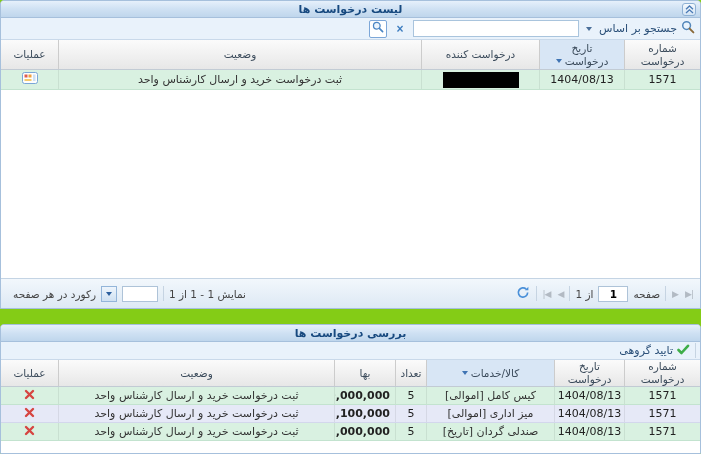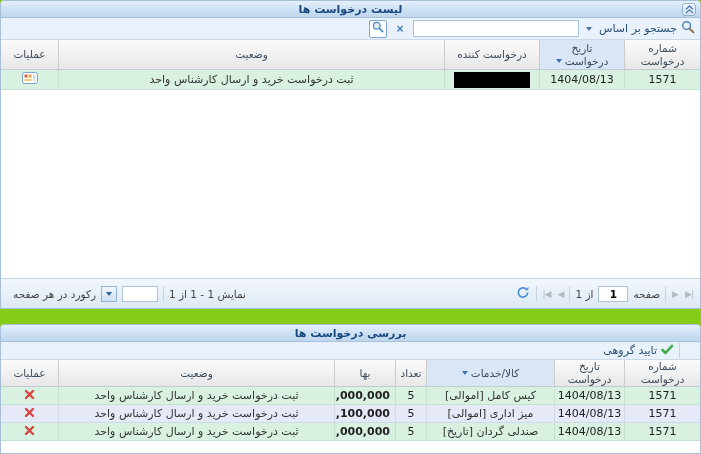--- a/index.html
+++ b/index.html
@@ -34,40 +34,40 @@
   .row-h20 { flex:0 0 20px; }
   .row-h18 { flex:0 0 18px; }
   .row-green { background:#d9f1e1; border-bottom:1px solid #c3e3cf; }
   .row-alt { background:#e6e9f7; border-bottom:1px solid #d3d7ec; }
   .cell { display:flex; align-items:center; justify-content:center; border-left:1px solid rgba(0,0,0,.07); overflow:hidden; white-space:nowrap; }
   .cell:last-child { border-left:none; }
   .num-cell { font-weight:normal; color:#222; }
   .price-cell { direction:ltr; justify-content:flex-end; padding-right:5px; font-weight:bold; color:#222; }
 
   
-  .c-num{width:76px;} .c-date{width:85px;} .c-req{width:95px;} .c-status{flex:1;} .c-ops{width:57px;}
+  .c-num{width:76px;} .c-date{width:85px;} .c-req{width:118px;} .c-status{flex:1;} .c-ops{width:57px;}
   
   .b-num{width:76px;} .b-date{width:70px;} .b-item{width:128px;} .b-qty{width:31px;} .b-price{width:61px;} .b-status{flex:1;} .b-ops{width:57px;}
 
   .grid-empty { flex:1; background:#fff; }
   .redaction { width:76px; height:16px; background:#000; }
 
   .pager { flex:0 0 30px; background:linear-gradient(#f2f7fc,#dde9f4); border-top:1px solid #c4d4e4; position:relative; }
   .pager-group { position:absolute; top:0; height:100%; display:flex; align-items:center; gap:5px; direction:ltr; color:#444; font-size:10.5px; }
   .pager-nav { right:6px; }
   .pager-info { left:12px; }
   .pager-sep { width:1px; height:15px; background:#c6d4e2; }
   .pg-btn { background:none; border:none; cursor:pointer; font:inherit; padding:0 1px; }
   .pg-disabled { color:#b2bac3; font-size:9px; letter-spacing:-1px; }
   .page-input { width:30px; height:16px; border:1px solid #aec3d8; text-align:center; font:inherit; font-weight:bold; background:#fff; }
   .perpage-box { width:36px; height:16px; border:1px solid #aec3d8; background:#fff; font:inherit; }
   .combo-btn { width:16px; height:16px; border:1px solid #93b5d9; background:linear-gradient(#eef5fc,#cfe1f2); display:flex; align-items:center; justify-content:center; cursor:pointer; padding:0; }
   .combo-btn .tri-down { border-top-color:#2c5f9e; }
 
-  .toolbar-bottom { flex:0 0 18px; background:#e9f2fb; border-bottom:1px solid #c9d9ea; display:flex; align-items:center; padding:0 20px; gap:5px; }
+  .toolbar-bottom { flex:0 0 18px; background:#e9f2fb; border-bottom:1px solid #c9d9ea; display:flex; align-items:center; padding:0 4px; gap:5px; }
   .approve-link { display:flex; align-items:center; gap:4px; cursor:pointer; background:none; border:none; font:inherit; color:#2a4f78; }
   .gh26 { flex:0 0 26px; }
 </style>
 </head>
 <body>
 
 <div class="page">
 
   <section class="panel panel-top">
     <div class="panel-header">

